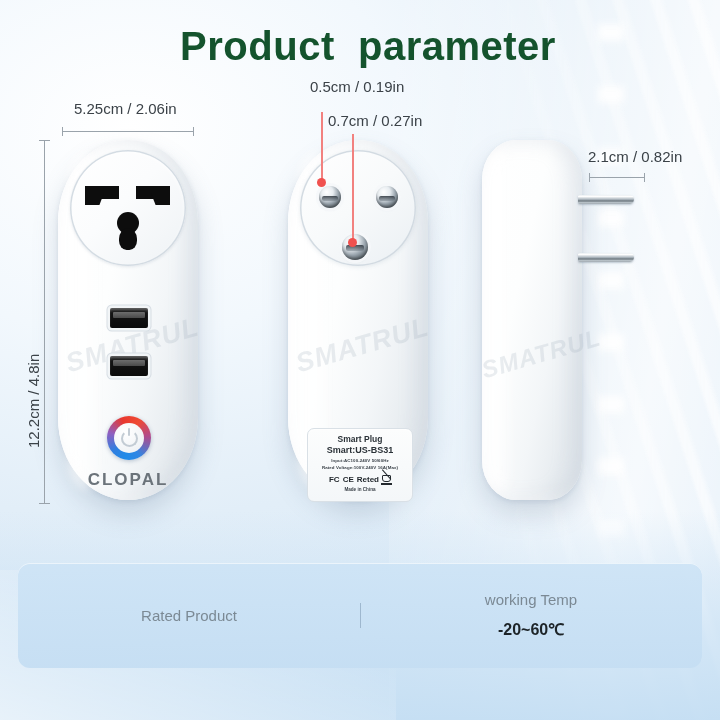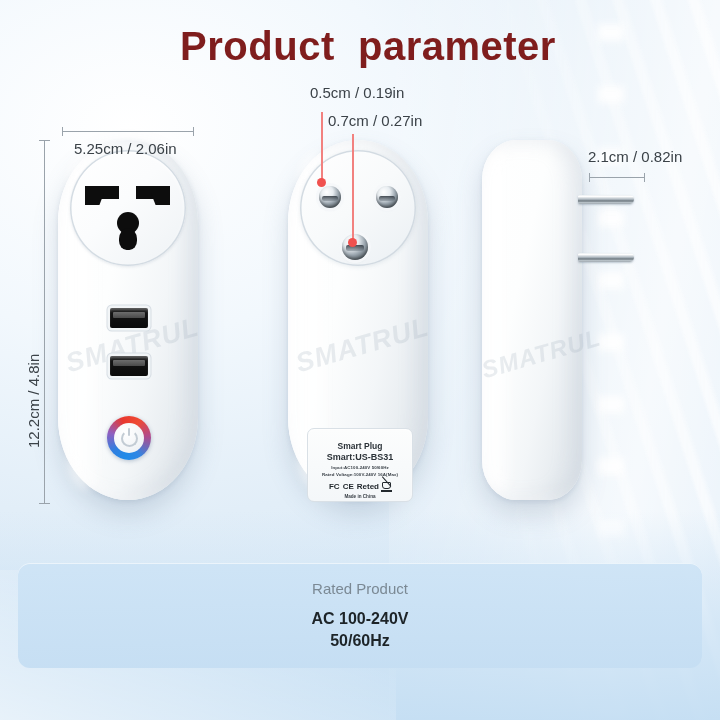--- a/index.html
+++ b/index.html
@@ -47,21 +47,21 @@
     position:absolute;left:0;bottom:0;width:55%;height:150px;
     background:linear-gradient(to top right, rgba(255,255,255,.6), rgba(255,255,255,0) 70%);
   }
 
   
   .title{
     position:absolute;left:16px;right:0;top:24px;
     text-align:center;
     font-size:40px;font-weight:bold;
     letter-spacing:.5px;
-    color:#7f1d1d;
+    color:#14532d;
     white-space:pre;
   }
 
   
   .dim-line-h{position:absolute;height:1px;background:#9aa3ab;}
   .dim-line-v{position:absolute;width:1px;background:#9aa3ab;}
   .cap-v{position:absolute;width:1px;height:9px;background:#9aa3ab;top:-4px;}
   .cap-h{position:absolute;height:1px;width:11px;background:#9aa3ab;left:-5px;}
   .dim-label{
     position:absolute;color:#3b4248;font-size:15px;white-space:nowrap;
@@ -187,21 +187,21 @@
   .label-box{
     position:absolute;
     background:linear-gradient(to bottom,#fcfdfd,#f4f7f9);
     border:1px solid #d9e0e6;
     border-radius:7px;
     box-shadow:inset 0 1px 2px rgba(255,255,255,.9);
     text-align:center;
     color:#2b3238;
     overflow:hidden;
   }
-  .lbl-title{font-size:8.5px;font-weight:bold;line-height:1.25;margin-top:12px;}
+  .lbl-title{font-size:8.5px;font-weight:bold;line-height:1.25;margin-top:5px;}
   .lbl-model{font-size:9px;font-weight:bold;line-height:1.2;}
   .lbl-sm{font-size:4.4px;font-weight:bold;line-height:1.45;color:#3a4148;letter-spacing:.1px;}
   .lbl-certs{
     display:flex;align-items:center;justify-content:center;gap:3px;
     margin-top:3px;font-size:8px;font-weight:bold;color:#23292e;
   }
   .cert-bin{
     width:9px;height:11px;position:relative;display:inline-block;
   }
   .cert-bin::before{
@@ -277,20 +277,21 @@
     <div class="usb" style="left:52px;top:216px;width:38px;height:20px;">
       <div class="usb-tongue"></div>
     </div>
 
     <div class="pwr-ring" style="left:49px;top:276px;width:44px;height:44px;">
       <div class="pwr-inner" style="left:7px;top:7px;right:7px;bottom:7px;">
         <div class="pwr-glyph"></div>
       </div>
     </div>
 
+    <div class="brand" style="top:330px;">CLOPAL</div>
   </div>
 
   <div class="device" style="left:288px;top:140px;width:140px;height:360px;">
     <div class="body-shell"></div>
     <div class="shell-hi"></div>
     <div class="watermark" style="left:6px;top:190px;">SMATRUL</div>
 
     <div class="back-disc" style="left:12px;top:10px;width:116px;height:116px;"></div>
 
     <div class="pin-back" style="left:31px;top:46px;width:22px;height:22px;"></div>
@@ -315,47 +316,49 @@
   </div>
 
   <div class="device" style="left:482px;top:140px;width:100px;height:360px;">
     <div class="body-shell" style="border-radius:34px/40px;"></div>
     <div class="shell-hi" style="border-radius:26px/40px;"></div>
     <div class="watermark" style="left:-2px;top:200px;font-size:24px;">SMATRUL</div>
   </div>
   <div class="pin-side" style="left:578px;top:195px;width:56px;"></div>
   <div class="pin-side" style="left:578px;top:253px;width:56px;"></div>
 
-  <div class="dim-label" style="left:74px;top:100px;margin-top:40px;">5.25cm / 2.06in</div>
+  <div class="dim-label" style="left:74px;top:100px;">5.25cm / 2.06in</div>
   <div class="dim-line-h" style="left:62px;top:131px;width:132px;">
     <span class="cap-v" style="left:0;"></span>
     <span class="cap-v" style="left:131px;"></span>
   </div>
 
   <div class="dim-label-v" style="left:25px;top:448px;">12.2cm / 4.8in</div>
   <div class="dim-line-v" style="left:44px;top:140px;height:364px;">
     <span class="cap-h" style="top:0;"></span>
     <span class="cap-h" style="top:363px;"></span>
   </div>
 
-  <div class="dim-label" style="left:310px;top:84px;">0.5cm / 0.19in</div>
+  <div class="dim-label" style="left:310px;top:78px;">0.5cm / 0.19in</div>
   <div class="leader" style="left:321px;top:112px;height:68px;"></div>
   <div class="leader-dot" style="left:317px;top:178px;"></div>
 
   <div class="dim-label" style="left:328px;top:112px;">0.7cm / 0.27in</div>
   <div class="leader" style="left:352px;top:134px;height:106px;"></div>
   <div class="leader-dot" style="left:348px;top:238px;"></div>
 
   <div class="dim-label" style="left:588px;top:148px;">2.1cm / 0.82in</div>
   <div class="dim-line-h" style="left:589px;top:177px;width:56px;">
     <span class="cap-v" style="left:0;"></span>
     <span class="cap-v" style="left:55px;"></span>
   </div>
 
   <div class="spec-panel">
     <div class="spec-col">
       <div class="spec-label">Rated Product</div>
-      <div class="spec-value">AC 100-240V
-50/60Hz</div>
+    </div>
+    <div class="spec-col">
+      <div class="spec-label">working Temp</div>
+      <div class="spec-value">-20~60℃</div>
     </div>
   </div>
 
 </div>
 
 </body></html>

